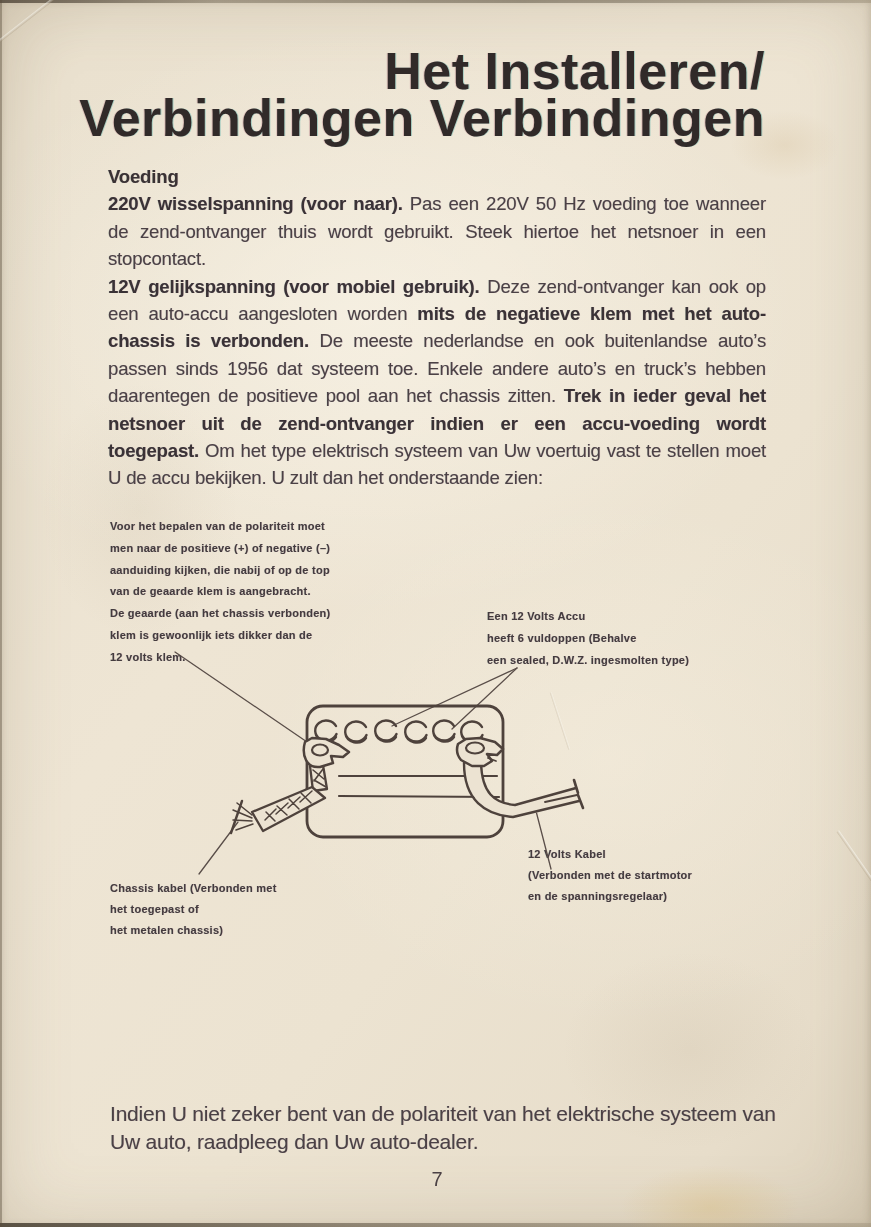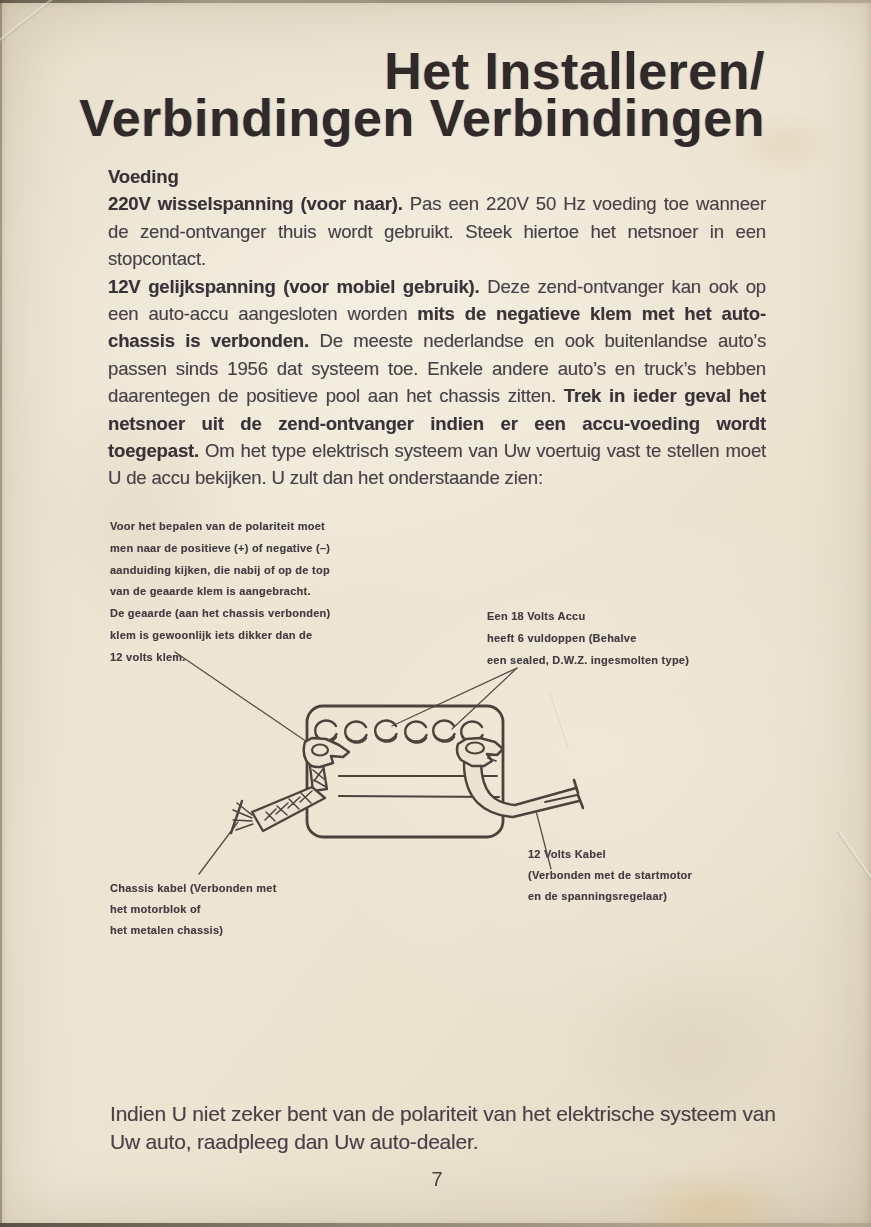--- a/index.html
+++ b/index.html
@@ -106,25 +106,25 @@
     <p><b>12V gelijkspanning (voor mobiel gebruik).</b><span> Deze zend-ontvanger kan ook op een auto-accu aangesloten worden </span><b>mits de negatieve klem met het auto-chassis is verbonden.</b><span> De meeste nederlandse en ook buitenlandse auto’s passen sinds 1956 dat systeem toe. Enkele andere auto’s en truck’s hebben daarentegen de positieve pool aan het chassis zitten. </span><b>Trek in ieder geval het netsnoer uit de zend-ontvanger indien er een accu-voeding wordt toegepast.</b><span> Om het type elektrisch systeem van Uw voertuig vast te stellen moet U de accu bekijken. U zult dan het onderstaande zien:</span></p>
   </div>
 
   <div class="callout co-polarity">Voor het bepalen van de polariteit moet
 men naar de positieve (+) of negative (–)
 aanduiding kijken, die nabij of op de top
 van de geaarde klem is aangebracht.
 De geaarde (aan het chassis verbonden)
 klem is gewoonlijk iets dikker dan de
 12 volts klem.</div>
-  <div class="callout co-accu">Een 18 Volts Accu
+  <div class="callout co-accu">Een 12 Volts Accu
 heeft 6 vuldoppen (Behalve
 een sealed, D.W.Z. ingesmolten type)</div>
   <div class="callout co-chassis">Chassis kabel (Verbonden met
-het motorblok of
+het toegepast of
 het metalen chassis)</div>
   <div class="callout co-12v">12 Volts Kabel
 (Verbonden met de startmotor
 en de spanningsregelaar)</div>
 
   <svg class="diagram" viewBox="0 0 871 1227">
     <defs>
       <path id="cap" d="M 10,-5 A 11,10 0 1 0 10.5,3 M -10.5,2 A 11,9 0 0 0 10,6" fill="none"></path>
     </defs>
     <g stroke="#4e423c" fill="none" stroke-linecap="round" stroke-linejoin="round">

